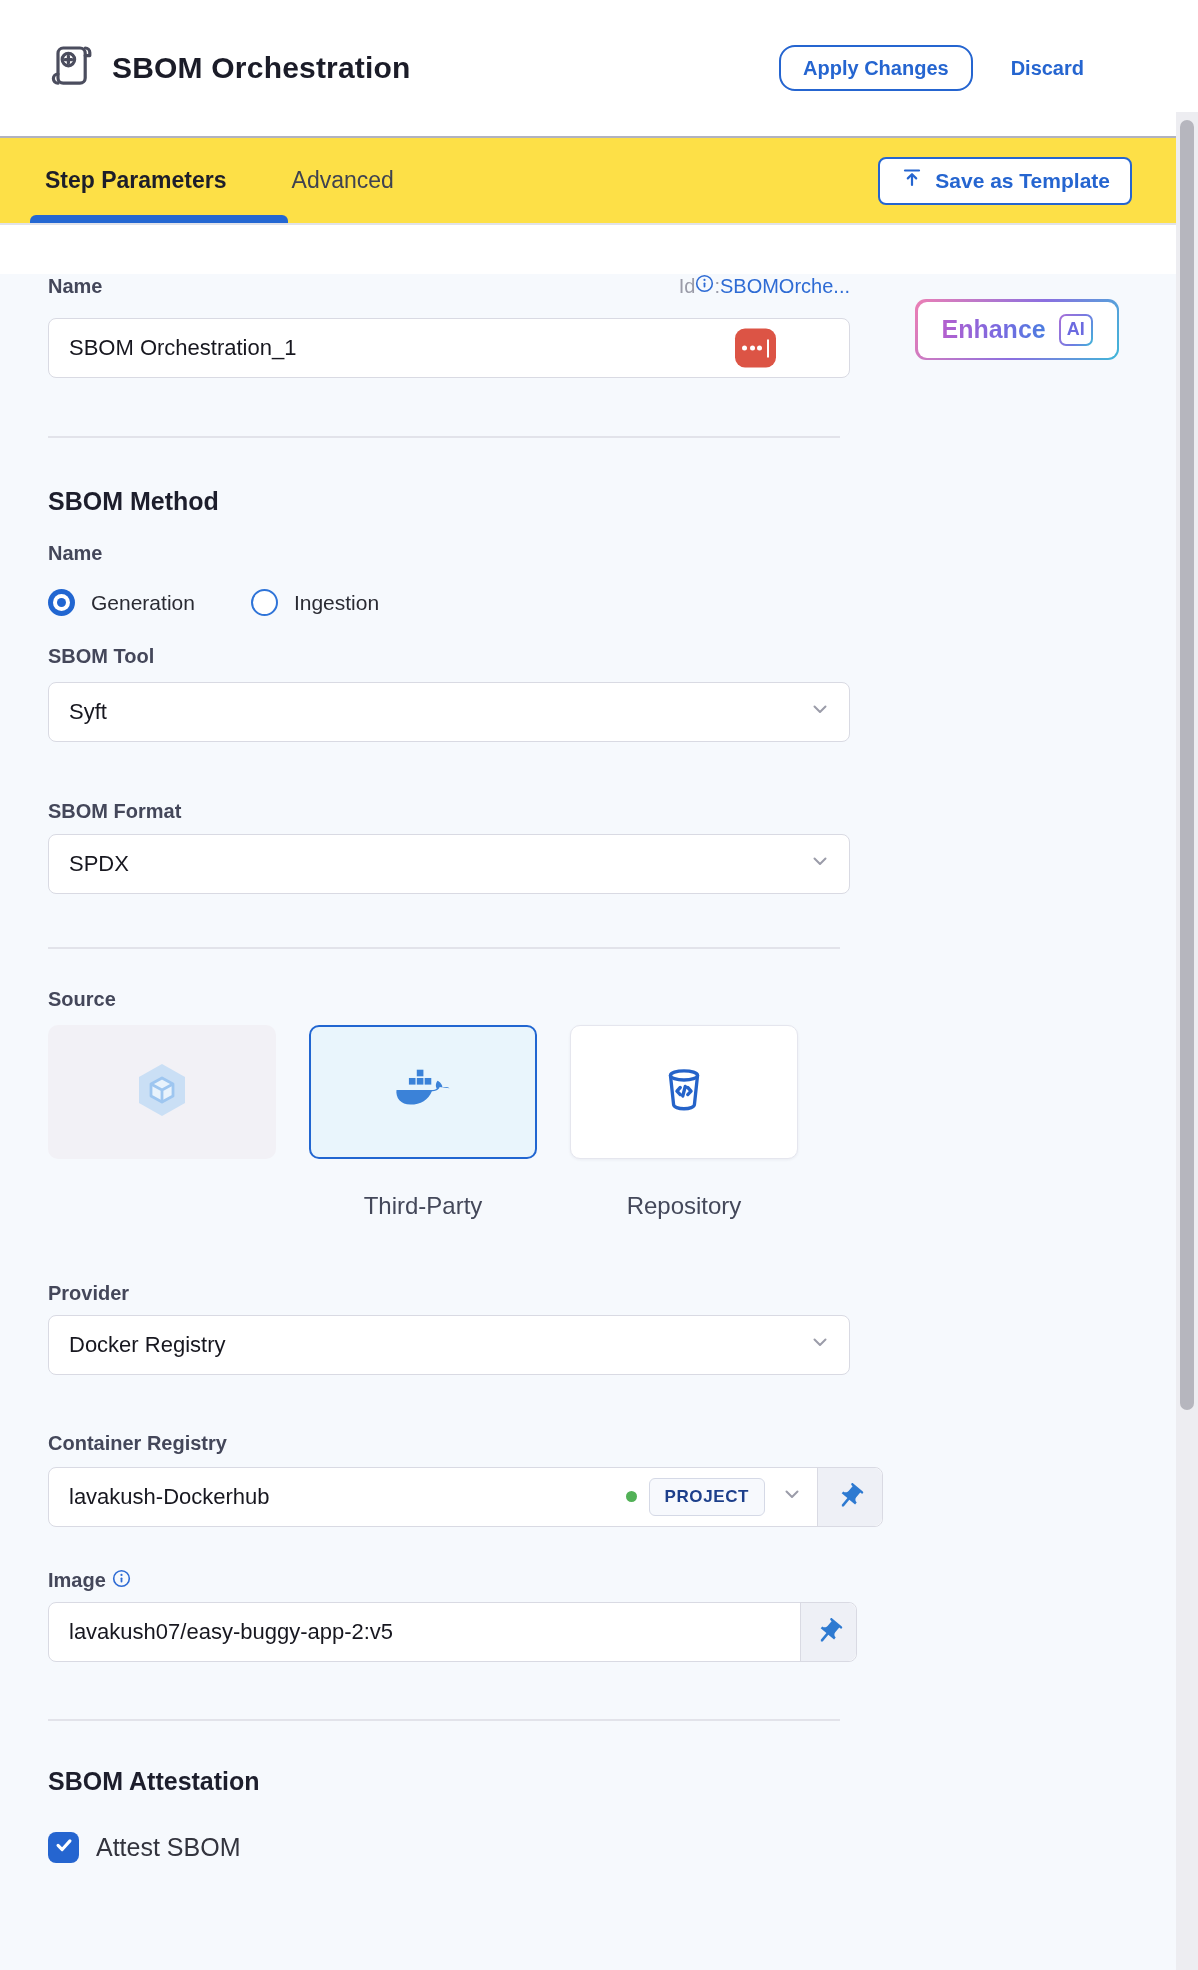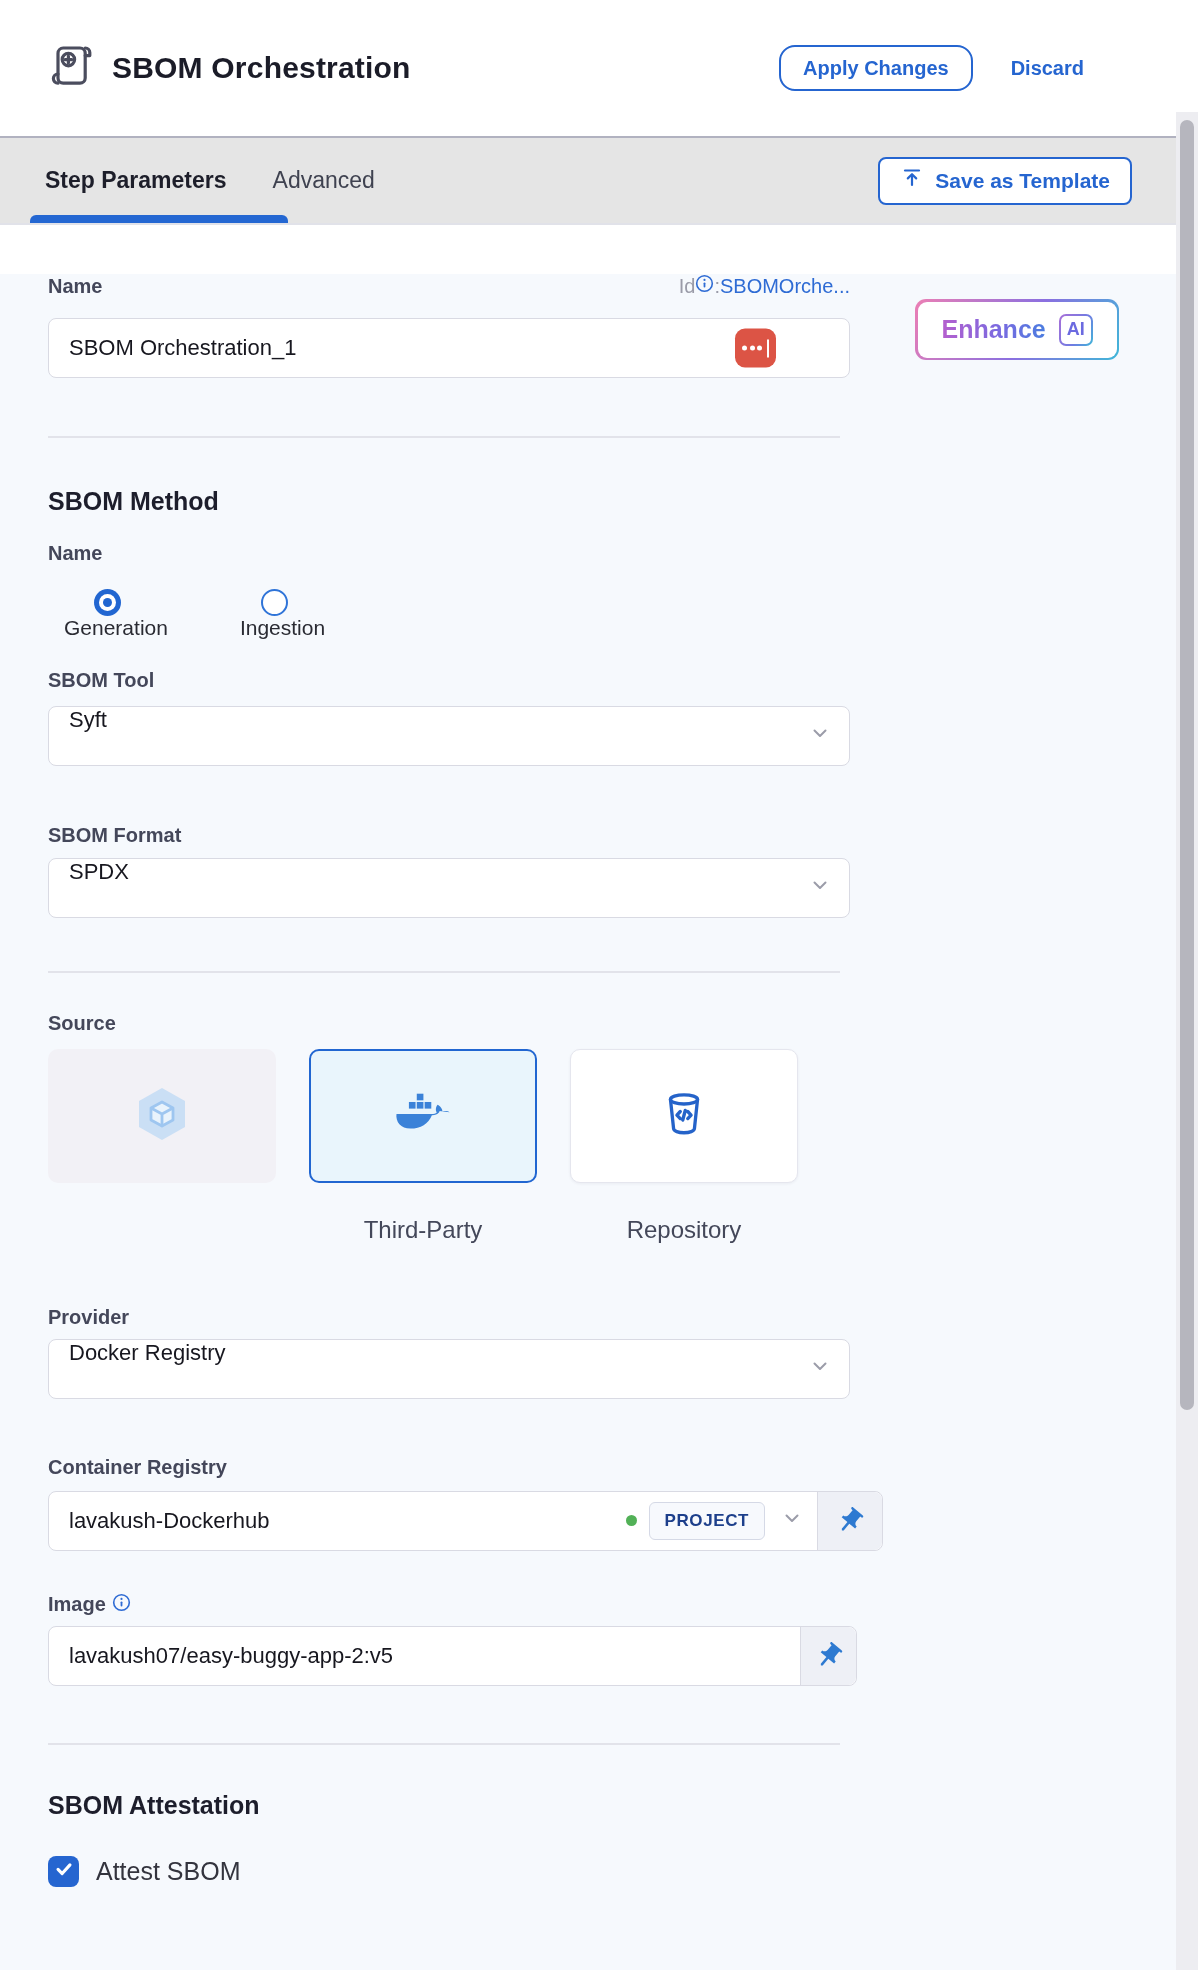--- a/index.html
+++ b/index.html
@@ -11,22 +11,22 @@
   .header { height:138px; display:flex; align-items:center; padding:0 48px;
             border-bottom:2px solid #b1b2c0; background:#fff; }
   .header-title { font-size:30px; font-weight:700; color:#1b1c28; margin-left:18px; letter-spacing:.2px; }
   .header-spacer { flex:1; }
   .btn-outline { height:46px; padding:0 22px; border:2px solid #2565d0; border-radius:16px;
                  color:#2565d0; font-size:20px; font-weight:700; background:#fff;
                  display:inline-flex; align-items:center; cursor:pointer; }
   .discard-link { color:#2565d0; font-size:20px; font-weight:700; margin-left:38px; margin-right:66px; cursor:pointer; }
 
   
-  .tabbar { position:relative; height:87px; background:#e5e5e5; display:flex; align-items:center;
-            padding:0 45px; border-bottom:2px solid #e1e2e9; }
+  .tabbar { position:relative; height:87px; background:#fde047; display:flex; align-items:center;
+            padding:0 45px; border-bottom:2px solid #e1e2e9;gap:19px; }
   .tab { font-size:23px; color:#3f4250; margin-right:46px; cursor:pointer; }
   .tab.active { font-weight:700; color:#1d1e2a; }
   .tab-underline { position:absolute; left:30px; bottom:0; width:258px; height:8px;
                    background:#2467d2; border-radius:6px 6px 0 0; }
   .save-template-btn { position:absolute; right:66px; top:50%; transform:translateY(-50%);
                        height:48px; padding:0 20px; border:2px solid #2565d0; border-radius:8px;
                        background:#fff; color:#2565d0; font-size:21px; font-weight:700;
                        display:flex; align-items:center; gap:11px; cursor:pointer; }
 
   
@@ -49,31 +49,31 @@
                      display:flex; align-items:center; justify-content:center; gap:2.5px; cursor:pointer; }
   .fixed-input-btn .dot { width:5px; height:5px; border-radius:50%; background:#fff; }
   .fixed-input-btn .bar { width:2px; height:18px; background:#fff; margin-left:2px; }
 
   .divider { width:792px; height:0; border-top:2px solid #e2e3ea; }
   .d1 { margin-top:58px; } .d2 { margin-top:53px; } .d3 { margin-top:57px; }
 
   .h-method { margin-top:49px; }
   .mode-label { margin-top:26px; }
   .radio-row { margin-top:24px; display:flex; align-items:center; }
-  .radio-option { display:flex; align-items:center; margin-right:56px; cursor:pointer;flex-direction:column; }
+  .radio-option { display:flex; align-items:center; margin-right:56px; cursor:pointer; }
   .radio { width:27px; height:27px; border-radius:50%; position:relative; flex:0 0 auto; }
   .radio.selected { background:#2166d1; }
   .radio.selected::after { content:""; position:absolute; inset:5px; background:#fff; border-radius:50%; }
   .radio.selected::before { content:""; position:absolute; inset:9px; background:#2166d1; border-radius:50%; z-index:1; }
   .radio.unselected { background:#fff; border:2.5px solid #2f74d8; }
   .radio-label { font-size:21px; color:#2a2b33; margin-left:16px; }
 
   .lbl-tool { margin-top:29px; }
   .select-box { position:relative; width:802px; height:60px; margin-top:14px; background:#fff;
-                border:1px solid #d9dae3; border-radius:8px; display:flex; 
+                border:1px solid #d9dae3; border-radius:8px; display:flex; align-items:center;
                 padding:0 20px; font-size:22px; color:#17171f; cursor:pointer; }
   .select-box .chevron { position:absolute; right:18px; top:50%; transform:translateY(-50%); }
   .lbl-format { margin-top:58px; }
   .sel-format { margin-top:11px; }
 
   .lbl-source { margin-top:39px; }
   .cards-row { margin-top:14px; display:flex; }
   .source-col { width:228px; margin-right:33px; display:flex; flex-direction:column; align-items:center; }
   .source-card { width:228px; height:134px; border-radius:10px; display:flex; align-items:center;
                  justify-content:center; cursor:pointer; }

